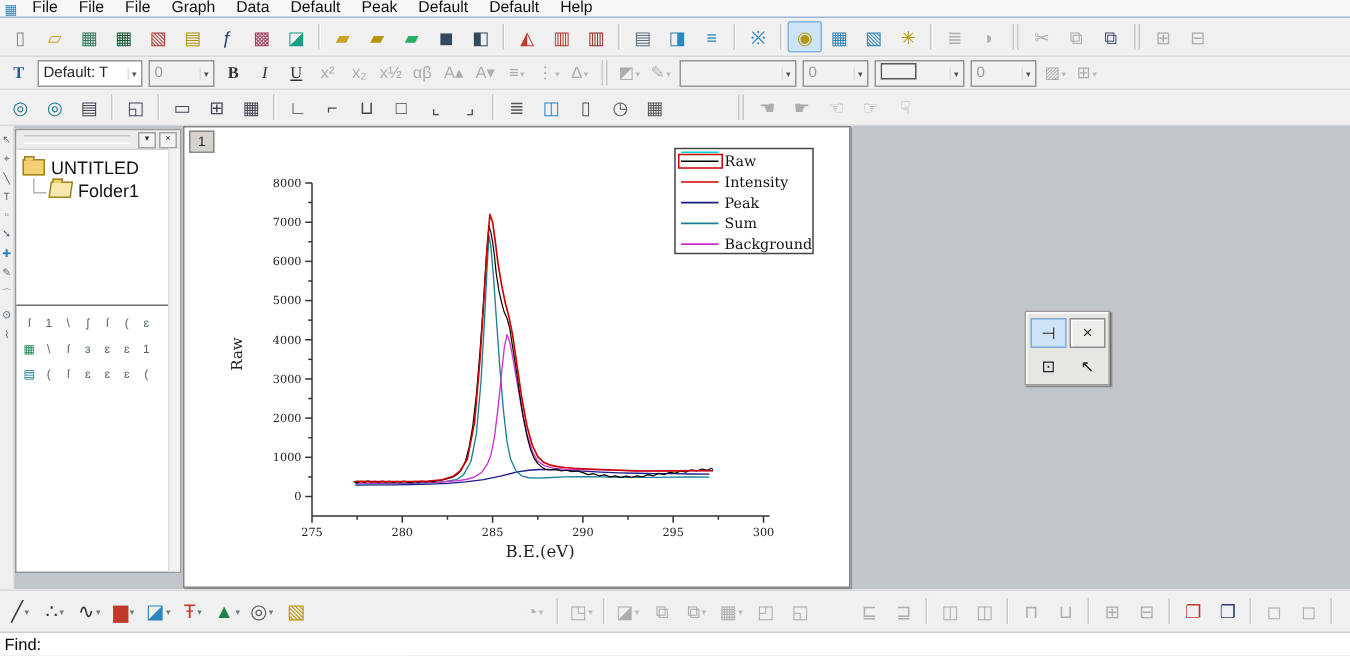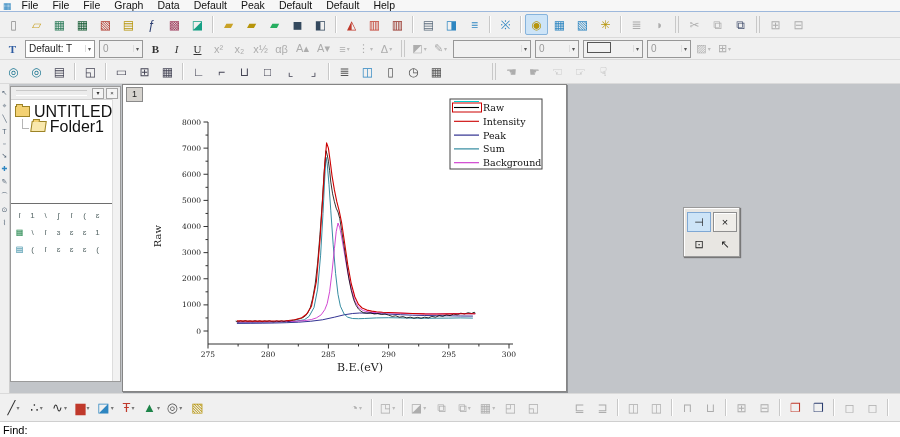--- a/index.html
+++ b/index.html
@@ -43,21 +43,21 @@
              border-right:1px solid #cfcfcf;display:flex;flex-direction:column;align-items:center;
              gap:5px;padding-top:5px;font-size:7px;color:#667;box-sizing:border-box}
   
   #pe{position:absolute;left:10px;top:2px;width:111px;height:296px;background:#fff;
       border:1px solid #9a9a9a;box-sizing:border-box}
   #pe-titlebar{height:12px;background:#ececec;border-bottom:1px solid #d2d2d2;display:flex;
                align-items:center;justify-content:flex-end;gap:2px;padding:0 2px}
   #pe-titlebar .tgrip{flex:1;height:4px;margin:0 3px;border-top:1px solid #c9c9c9;border-bottom:1px solid #fff}
   .pe-btn{width:10px;height:9px;font-size:6px;line-height:8px;text-align:center;background:#f4f4f4;
           border:1px solid #a5a5a5;color:#333;cursor:default}
-  #pe-tree{height:103px;padding:4px 16px 0 4px;font-size:16px;color:#111;background:#fff;box-sizing:border-box}
+  #pe-tree{height:103px;padding:4px 16px 0 4px;font-size:12px;color:#111;background:#fff;box-sizing:border-box}
   .tree-row{display:flex;align-items:center;height:15px;white-space:nowrap}
   .elbow{width:8px;height:9px;border-left:1px solid #b5b5b5;border-bottom:1px solid #b5b5b5;
          margin:0 2px 6px 7px}
   .folder{width:13px;height:9px;background:#f3d173;border:1px solid #9c8326;margin-right:4px;
           position:relative;flex:none}
   .folder:before{content:"";position:absolute;top:-3px;left:0;width:5px;height:2px;background:#f3d173;
                  border:1px solid #9c8326;border-bottom:none}
   .folder.open{background:#f9e8ad;transform:skewX(-8deg)}
   #pe-divider{border-top:1px solid #6e6e6e}
   #pe-pane{display:grid;grid-template-columns:repeat(7,13px);grid-auto-rows:17px;padding:3px 2px;

